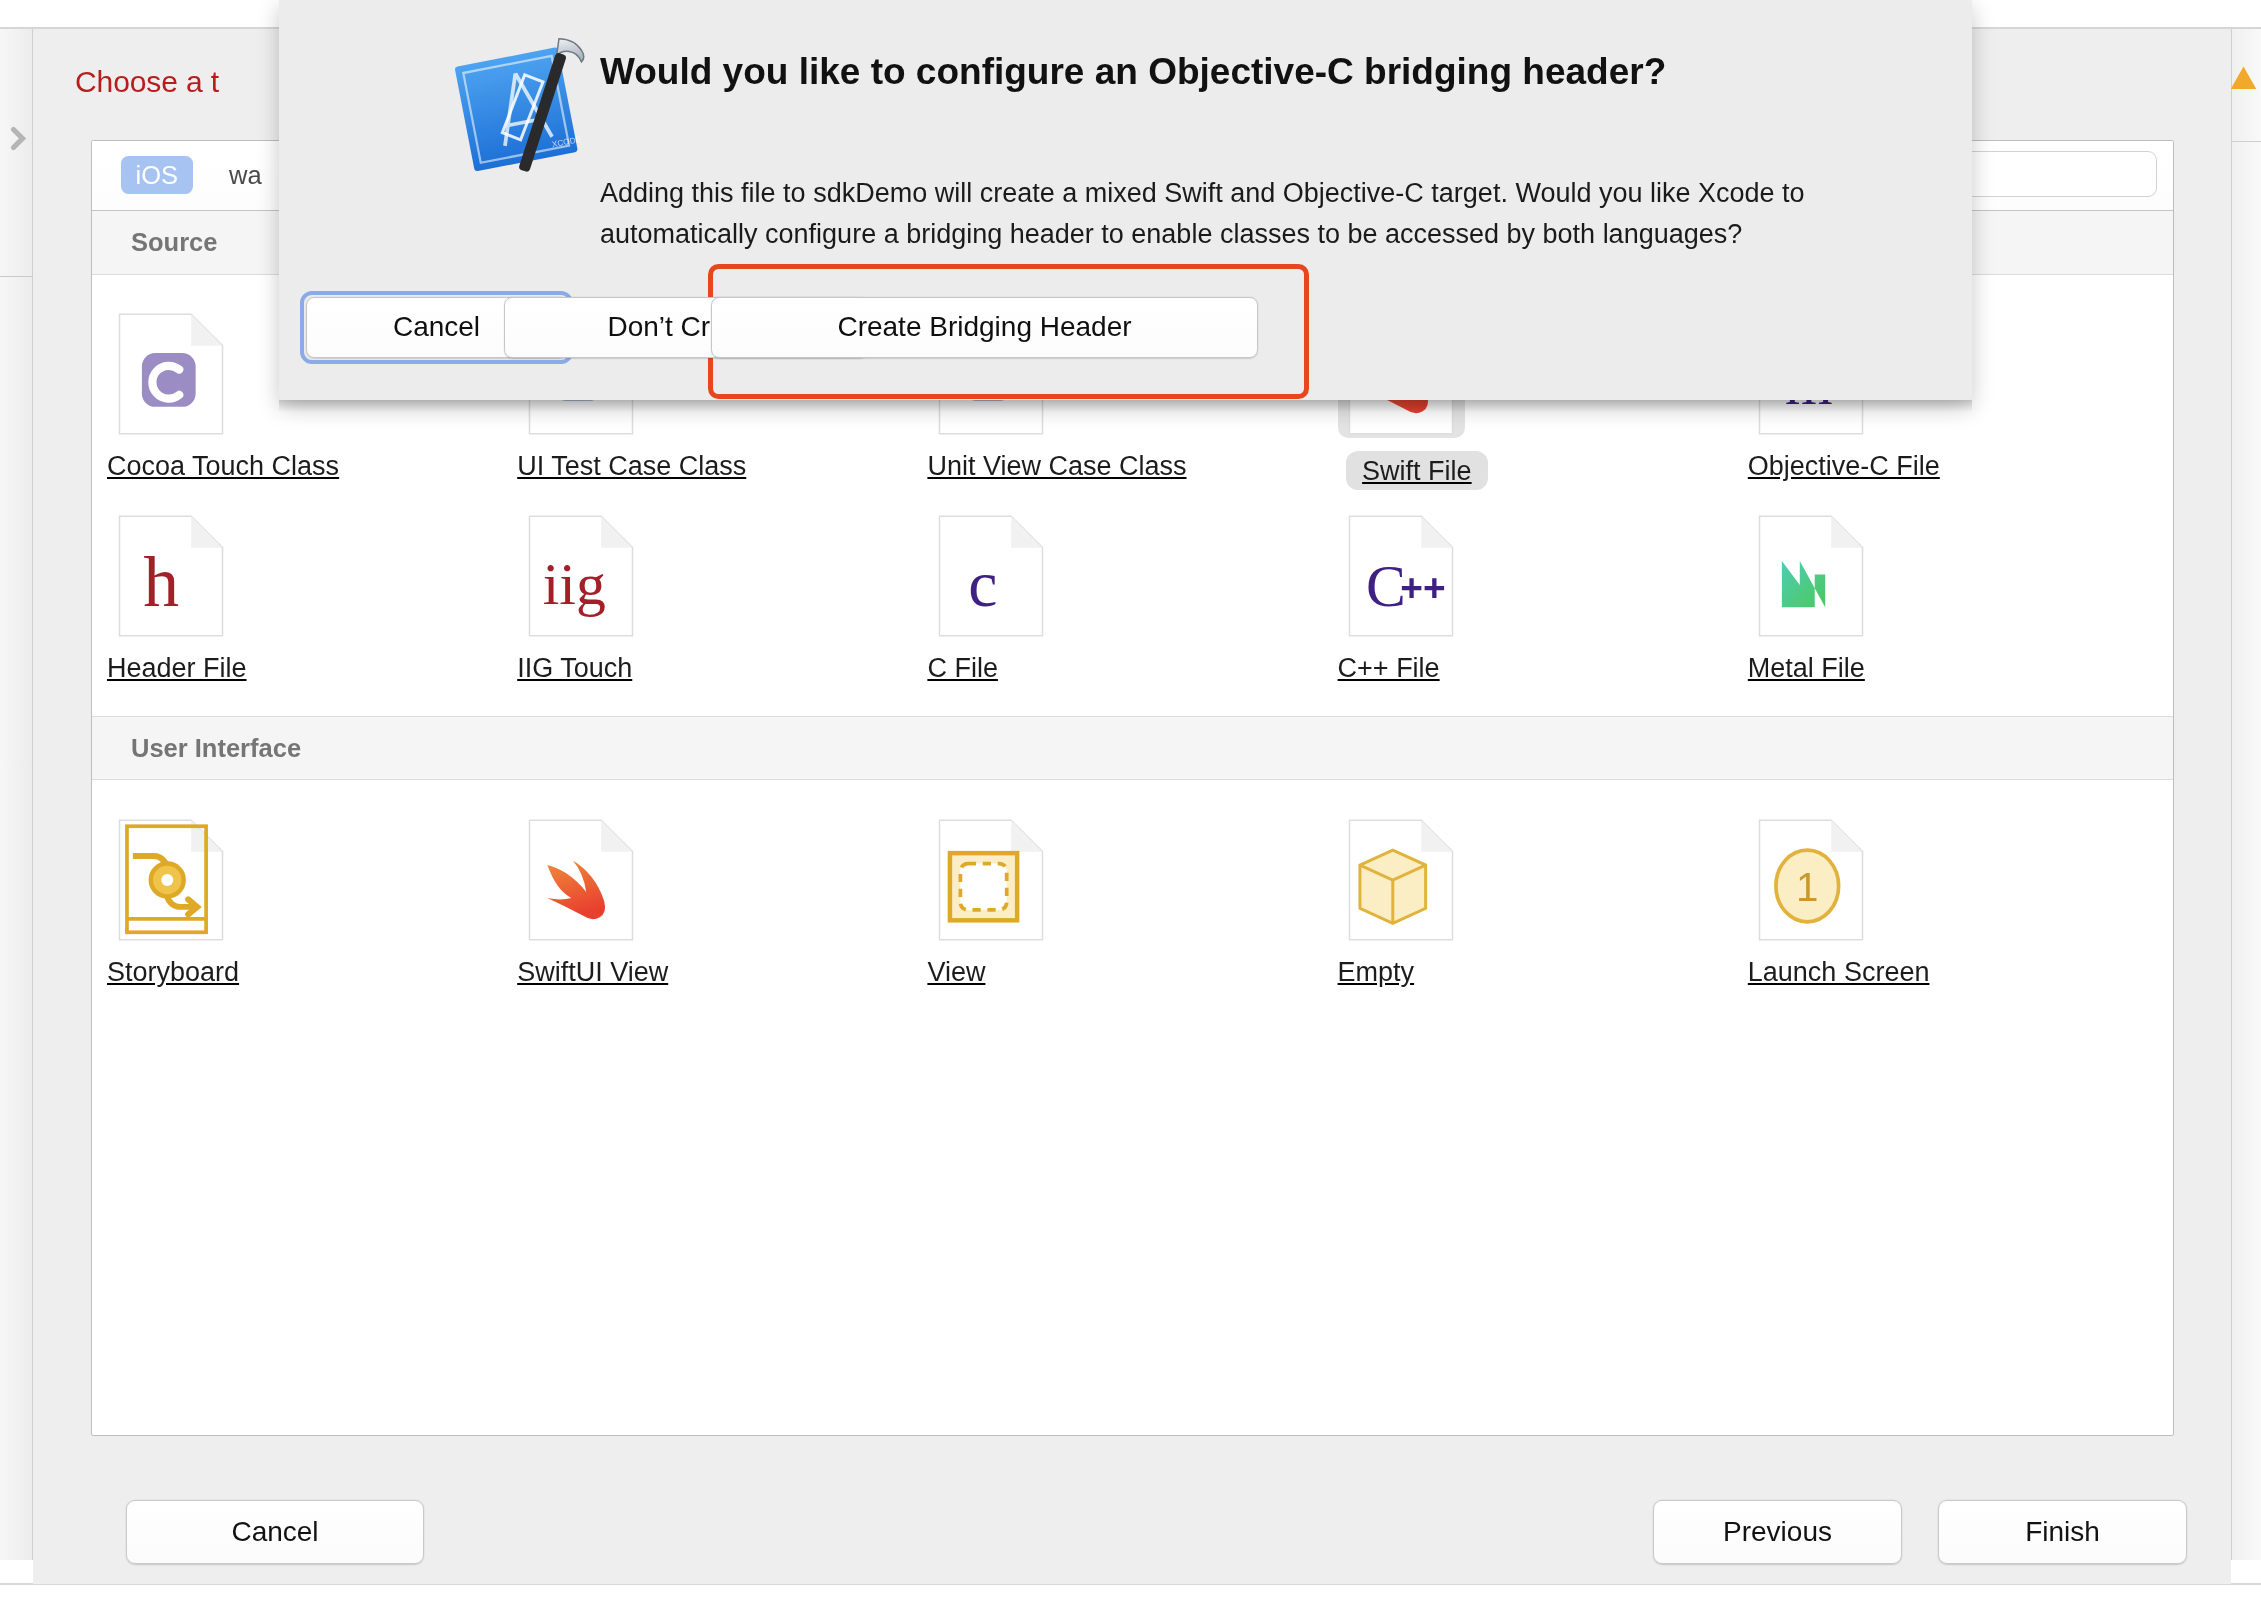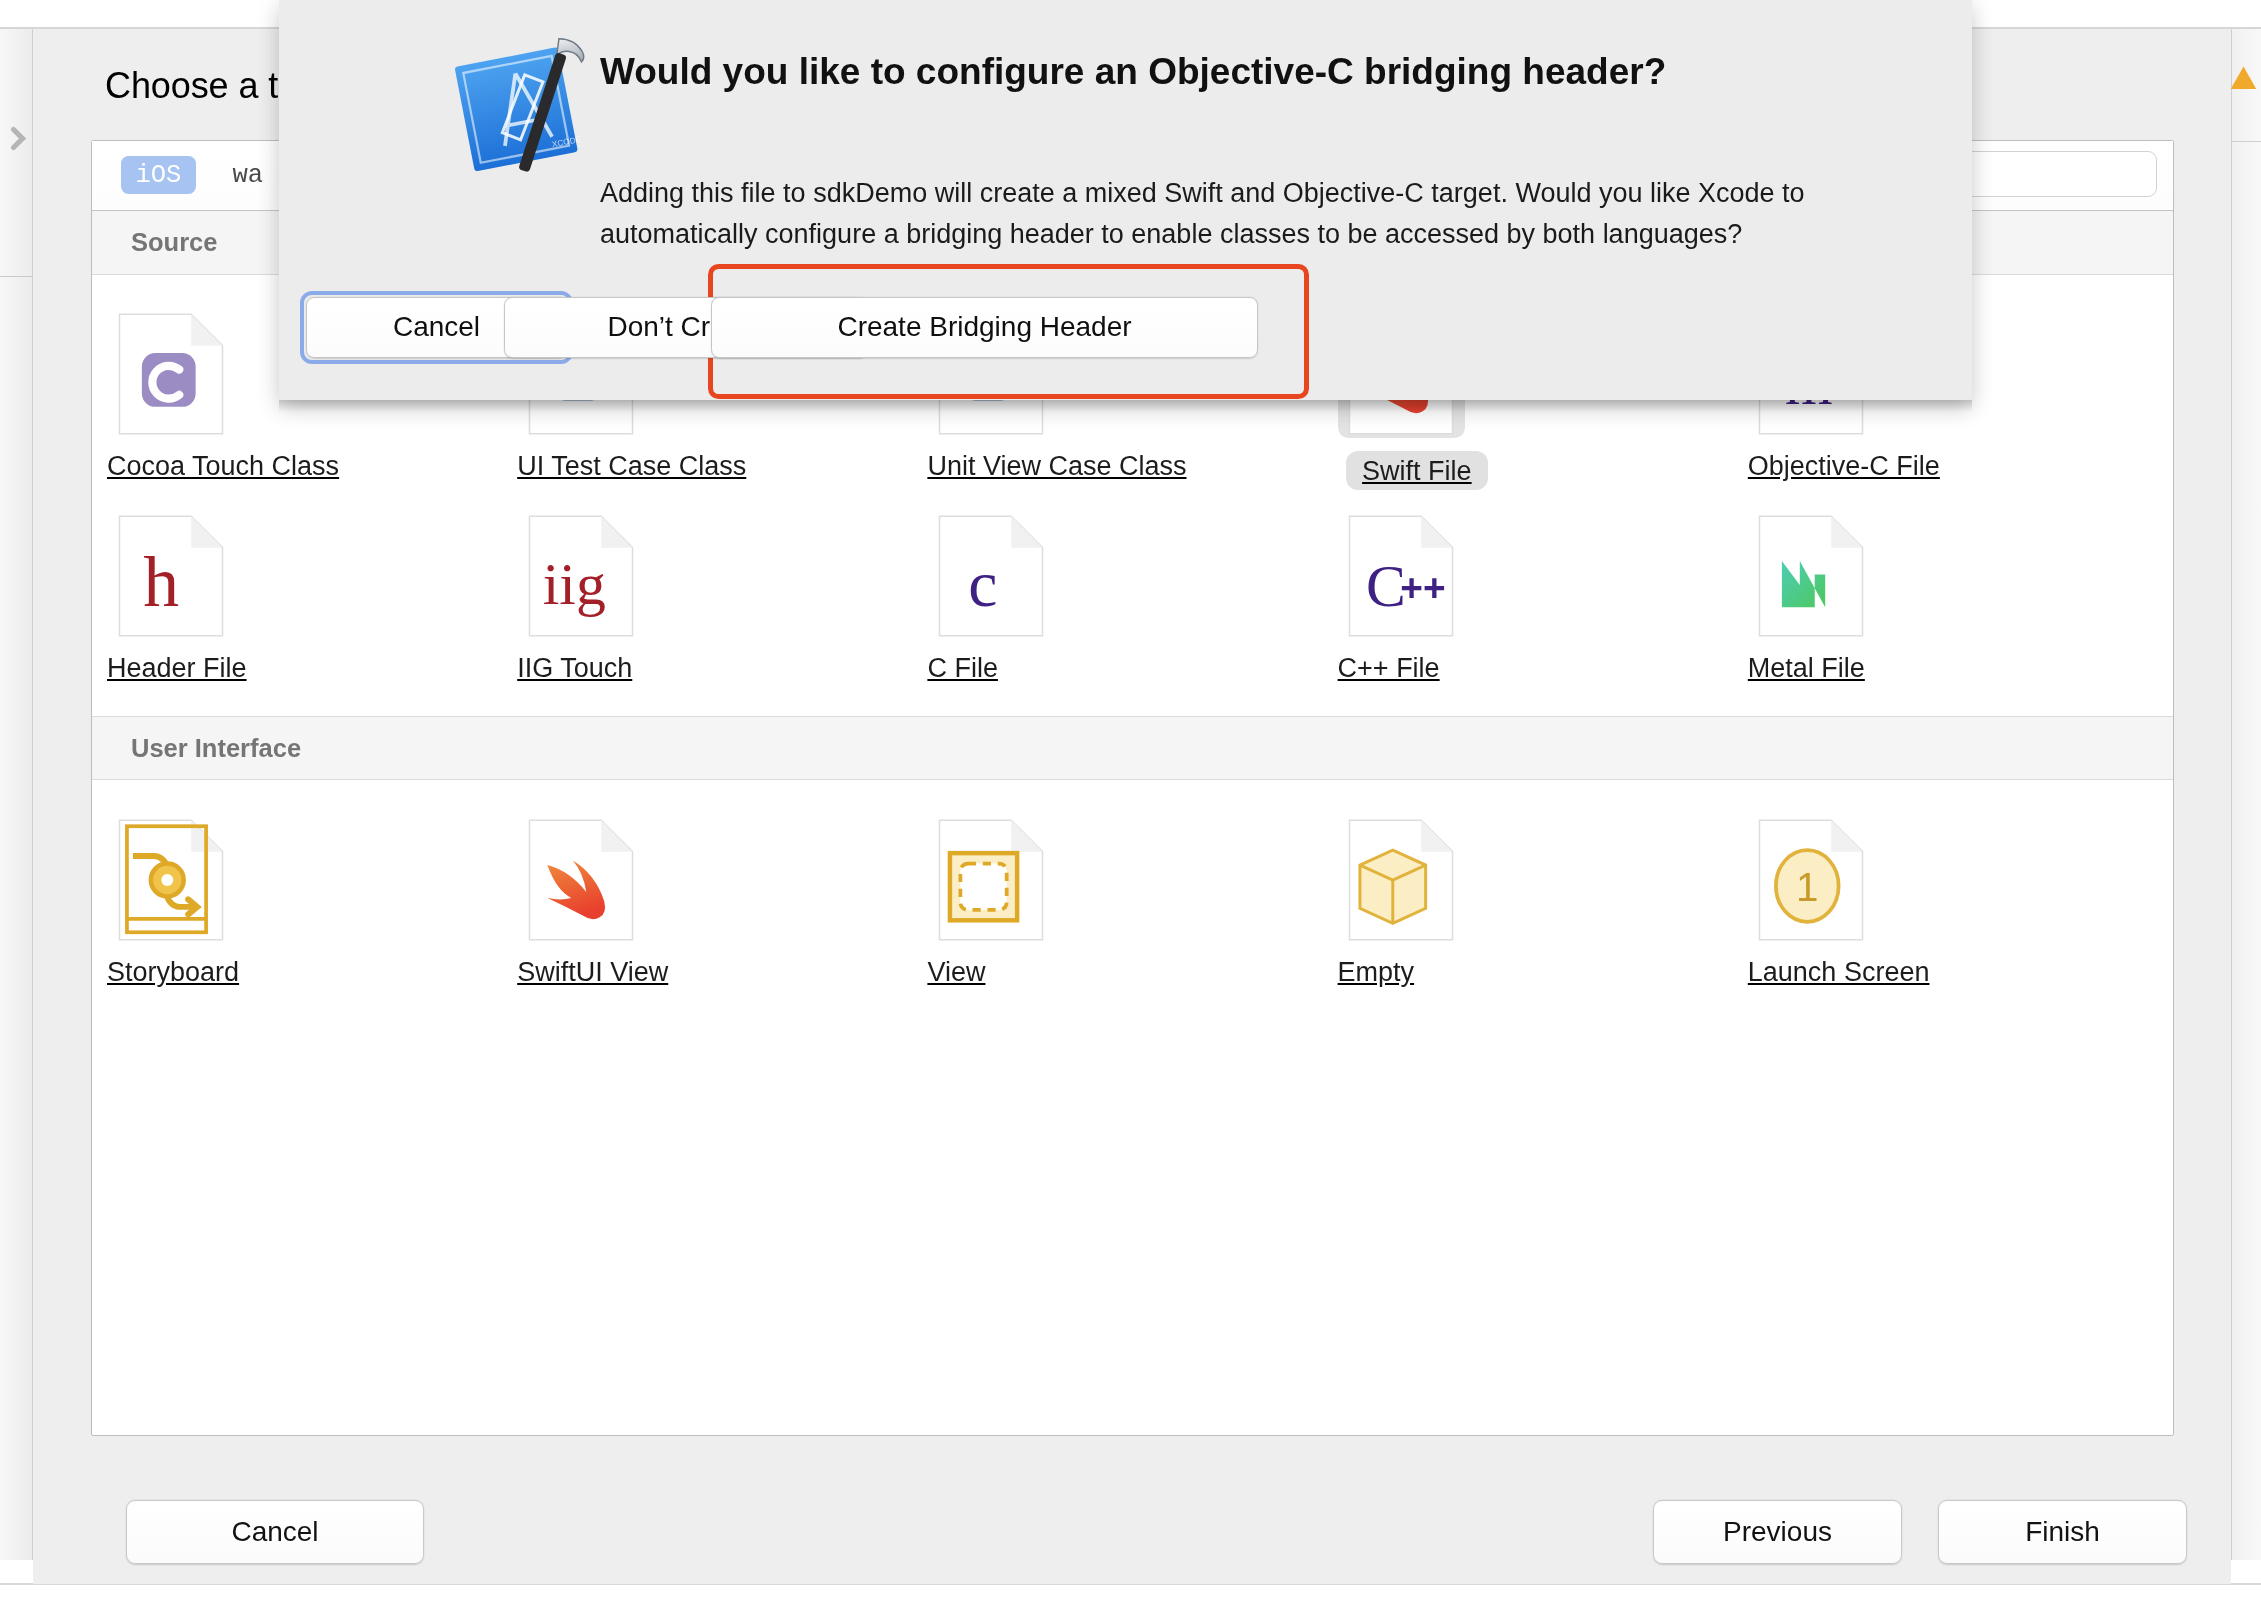--- a/index.html
+++ b/index.html
@@ -46,41 +46,41 @@
     position: absolute; left: 0; top: 1583px; width: 2261px; height: 1.5px;
     background: #d8d8d8;
   }
 
   
   .sheet {
     position: absolute; left: 33px; top: 28.5px; width: 2198px; height: 1555px;
     background: #eeeeee;
   }
   .sheet-title {
-    position: absolute; left: 72px; top: 36px;
-    font-size: 36px; color: #000000; letter-spacing: -0.1px;
+    position: absolute; left: 42px; top: 36px;
+    font-size: 30px; color: #b91c1c; letter-spacing: -0.1px;
   }
 
   .panel {
     position: absolute; left: 58px; top: 111px; width: 2083px; height: 1296px;
     background: #ffffff;
     border: 1.5px solid #bdbdbd; border-radius: 2.2px;
     overflow: hidden;
   }
 
   
   .platbar {
     position: relative; height: 70px; width: 100%;
     background: linear-gradient(to bottom,#ffffff,#fdfdfd);
     border-bottom: 1.5px solid #c4c4c4;
     display: flex; align-items: center;
   }
   .plat-tabs { display: flex; align-items: center; gap: 21px; padding-left: 28.5px; }
   .plat-tab {
-    font-size: 25.5px; color: #4a4a4a; padding: 4.5px 15px; border-radius: 7.5px; font-family: Liberation Mono, monospace;
+    font-size: 25.5px; color: #4a4a4a; padding: 4.5px 15px; border-radius: 7.5px;
   }
   .plat-tab.selected { background: #a7c3f2; color: #ffffff; }
   .search-wrap { position: absolute; right: 16.5px; top: 10.5px; }
   .search-field {
     width: 352px; height: 46px; border: 1.5px solid #d2d2d2; border-radius: 9px;
     background: #ffffff; font-size: 21px; padding: 0 13.5px; color:#333;
     font-family: "Liberation Sans", sans-serif;
   }
 
   

